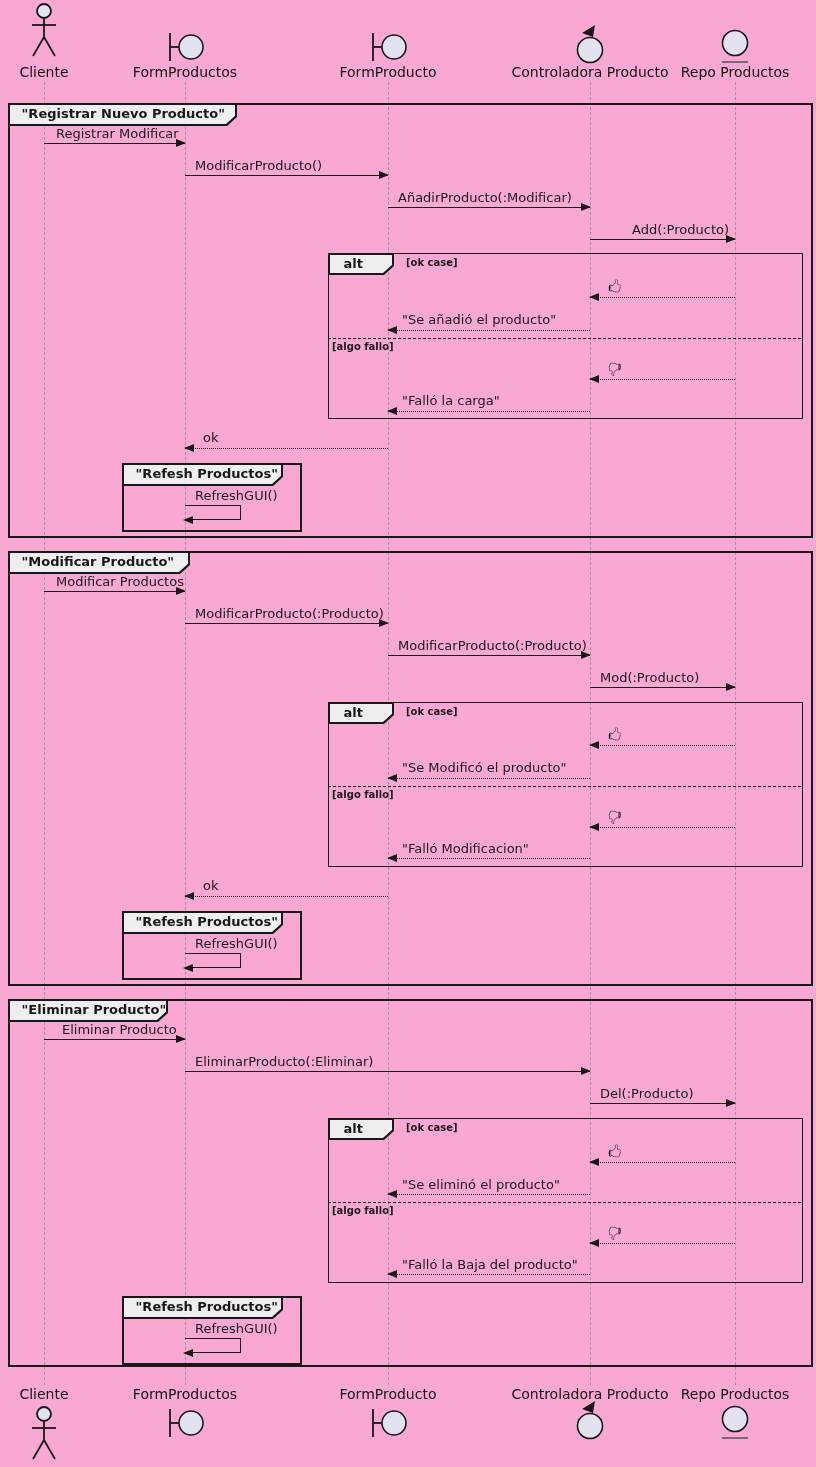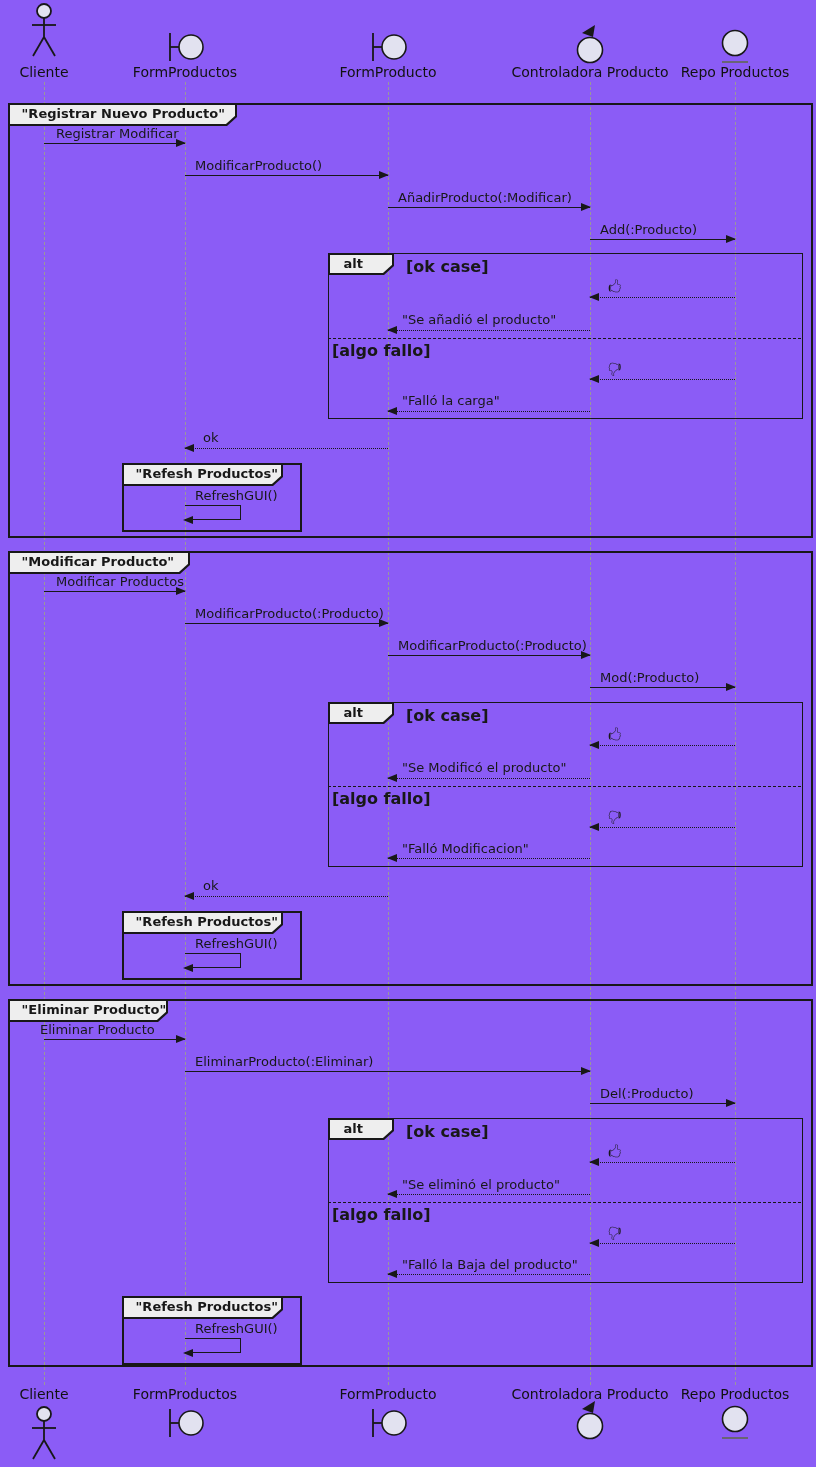--- a/index.html
+++ b/index.html
@@ -1,29 +1,29 @@
 <!DOCTYPE html>
 <html><head>
 <meta charset="utf-8">
 <style>
   html,body{margin:0;padding:0;background:#fff;}
-  .canvas{position:relative;width:816px;height:1467px;background:#8b5cf6;
+  .canvas{position:relative;width:816px;height:1467px;background:#f9a8d4;
           font-family:"DejaVu Sans",sans-serif;color:#181818;overflow:hidden;}
   .lifeline{position:absolute;width:0;border-left:1px dashed #999;}
   .plabel{position:absolute;transform:translateX(-50%);font-size:14px;white-space:nowrap;color:#111;}
   .picon{position:absolute;}
   .frame{position:absolute;border:2px solid #181818;}
   .tab{position:absolute;background:#181818;
        clip-path:polygon(0 0,100% 0,100% calc(100% - 9px),calc(100% - 10px) 100%,0 100%);}
   .tab-bg{position:absolute;inset:1.6px;background:#EEEEEE;display:flex;align-items:center;
        clip-path:polygon(0 0,100% 0,100% calc(100% - 9px),calc(100% - 10px) 100%,0 100%);}
   .tab-title{font-weight:bold;font-size:13px;padding:0 18px 2px 12px;white-space:nowrap;}
   .alt-kw{font-weight:bold;font-size:13px;padding:0 18px 2px 14px;}
   .altbox{position:absolute;border:1.6px solid #181818;}
-  .guard{position:absolute;font-weight:bold;font-size:16px;white-space:nowrap;}
+  .guard{position:absolute;font-weight:bold;font-size:10px;white-space:nowrap;}
   .divider{position:absolute;height:0;border-top:1.4px dashed #181818;}
   .mlabel{position:absolute;font-size:13px;white-space:nowrap;}
   .emoji{position:absolute;font-size:14px;}
   .arrow{position:absolute;height:0;}
   .fwd{border-top:1.4px solid #181818;}
   .ret{border-top:1.4px dotted #181818;}
   .head{position:absolute;width:0;height:0;border-style:solid;}
   .hr{right:-1px;top:-5px;border-width:4.5px 0 4.5px 10px;
       border-color:transparent transparent transparent #181818;}
   .hl{left:-1px;top:-5px;border-width:4.5px 10px 4.5px 0;
@@ -89,21 +89,21 @@
   <div class="mlabel" style="left:195px;top:158px">ModificarProducto()</div>
   <div class="arrow fwd" style="left:185px;top:175px;width:203px">
       <i class="head hr"></i>
     </div>
 
   <div class="mlabel" style="left:398px;top:190px">AñadirProducto(:Modificar)</div>
   <div class="arrow fwd" style="left:388px;top:207px;width:202px">
       <i class="head hr"></i>
     </div>
 
-  <div class="mlabel" style="left:600px;top:222px">Add(:Producto)</div>
+  <div class="mlabel" style="left:632px;top:222px">Add(:Producto)</div>
   <div class="arrow fwd" style="left:590px;top:239px;width:145px">
       <i class="head hr"></i>
     </div>
 
   <div class="altbox" style="left:328px;top:253px;width:473px;height:164px"></div>
   <div class="tab" style="left:328px;top:253px;width:66px;height:22px">
     <div class="tab-bg">
         <span class="alt-kw">alt</span>
       </div>
   </div>
@@ -222,21 +222,21 @@
       <i class="head hl"></i>
     </div>
 
   <div class="frame" style="left:8px;top:999px;width:801px;height:364px"></div>
   <div class="tab" style="left:8px;top:999px;width:160px;height:23px">
     <div class="tab-bg">
         <span class="tab-title">"Eliminar Producto"</span>
       </div>
   </div>
 
-  <div class="mlabel" style="left:40px;top:1022px">Eliminar Producto</div>
+  <div class="mlabel" style="left:62px;top:1022px">Eliminar Producto</div>
   <div class="arrow fwd" style="left:44px;top:1039px;width:141px">
       <i class="head hr"></i>
     </div>
 
   <div class="mlabel" style="left:195px;top:1054px">EliminarProducto(:Eliminar)</div>
   <div class="arrow fwd" style="left:185px;top:1071px;width:405px">
       <i class="head hr"></i>
     </div>
 
   <div class="mlabel" style="left:600px;top:1086px">Del(:Producto)</div>

